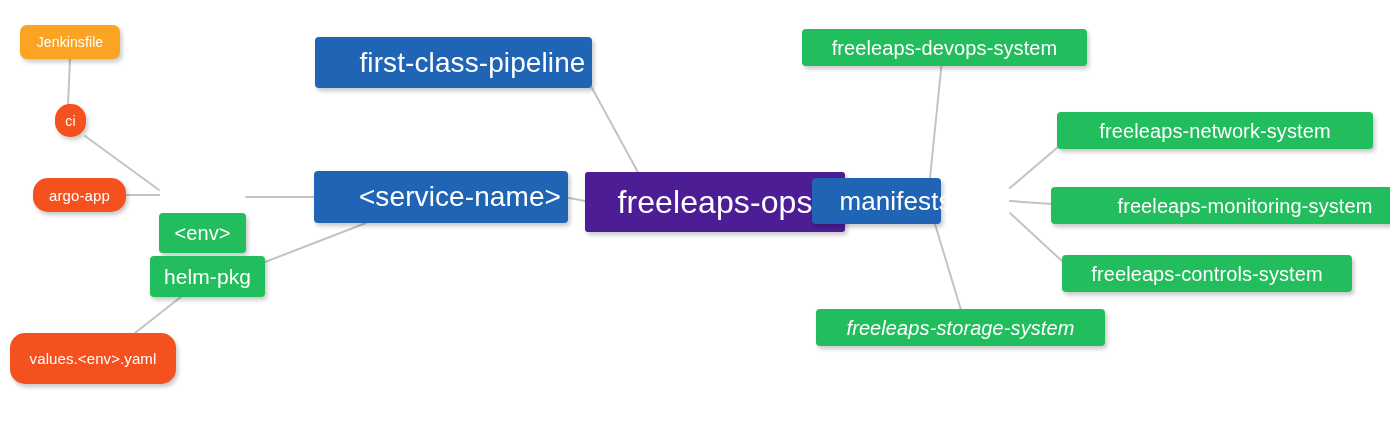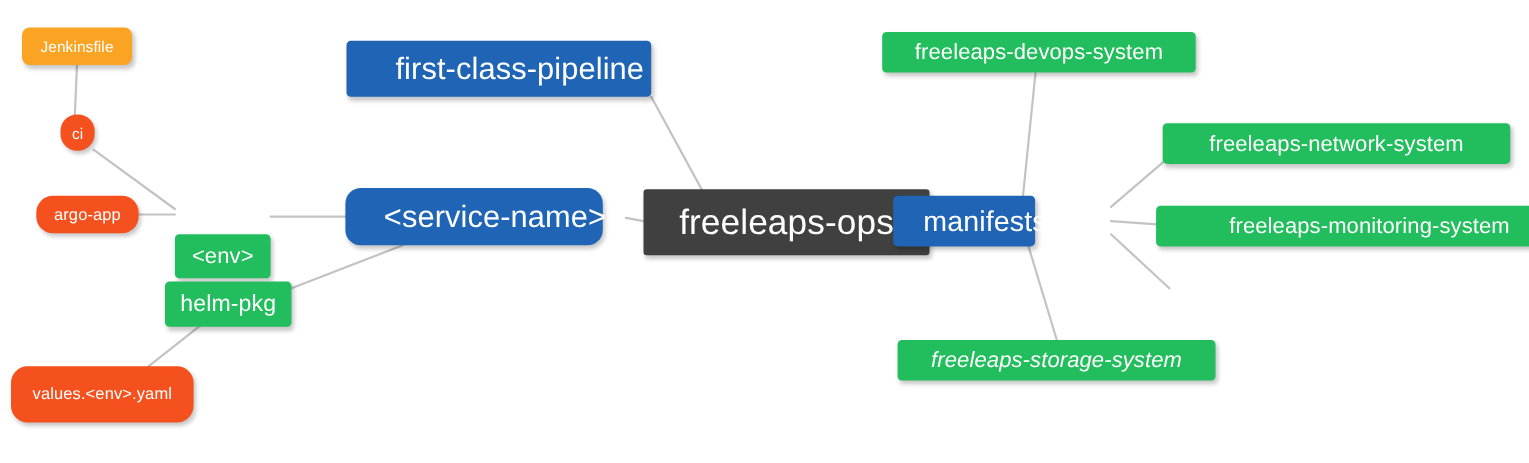--- a/index.html
+++ b/index.html
@@ -32,21 +32,21 @@
     align-items: center;
     justify-content: center;
     color: #ffffff;
     white-space: nowrap;
     border-radius: 4px;
     box-shadow: 2px 3px 4px rgba(0,0,0,0.22);
     line-height: 1;
     letter-spacing: 0.1px;
   }
   .node-root {
-    background: #404040;
+    background: #4c1d95;
     border-radius: 3px;
   }
   .node-blue   { background: #2065b5; padding-left: 38px; }
   .node-green  { background: #22bd5c; }
   .node-orange { background: #fba423; border-radius: 7px; }
   .node-red    { background: #f4511e; border-radius: 15px; }
 </style>
 </head>
 <body>
 
@@ -97,21 +97,21 @@
   </div>
 
   <div class="node node-green" style="left:150px; top:256px; width:115px; height:41px; font-size:21px;">
     <span>helm-pkg</span>
   </div>
 
   <div class="node node-blue" style="left:315px; top:37px; width:277px; height:51px; font-size:28px;">
     <span>first-class-pipeline</span>
   </div>
 
-  <div class="node node-blue" style="left:314px; top:171px; width:234px; height:52px; font-size:28px;border-radius:14px;">
+  <div class="node node-blue" style="left:314px; top:171px; width:254px; height:52px; font-size:28px;">
     <span>&lt;service-name&gt;</span>
   </div>
 
   <div class="node node-root" style="left:585px; top:172px; width:260px; height:60px; font-size:32px;">
     <span>freeleaps-ops</span>
   </div>
 
   <div class="node node-blue" style="left:812px; top:178px; width:129px; height:46px; font-size:26px;">
     <span>manifests</span>
   </div>
@@ -121,18 +121,21 @@
   </div>
 
   <div class="node node-green" style="left:1057px; top:112px; width:316px; height:37px; font-size:20px;">
     <span>freeleaps-network-system</span>
   </div>
 
   <div class="node node-green" style="left:1051px; top:187px; width:388px; height:37px; font-size:20px;">
     <span>freeleaps-monitoring-system</span>
   </div>
 
+  <div class="node node-green" style="left:1062px; top:255px; width:290px; height:37px; font-size:20px;">
+    <span>freeleaps-controls-system</span>
+  </div>
 
   <div class="node node-green" style="left:816px; top:309px; width:289px; height:37px; font-size:20px;font-style:italic;">
     <span>freeleaps-storage-system</span>
   </div>
 
 </div>
 
 </body></html>

